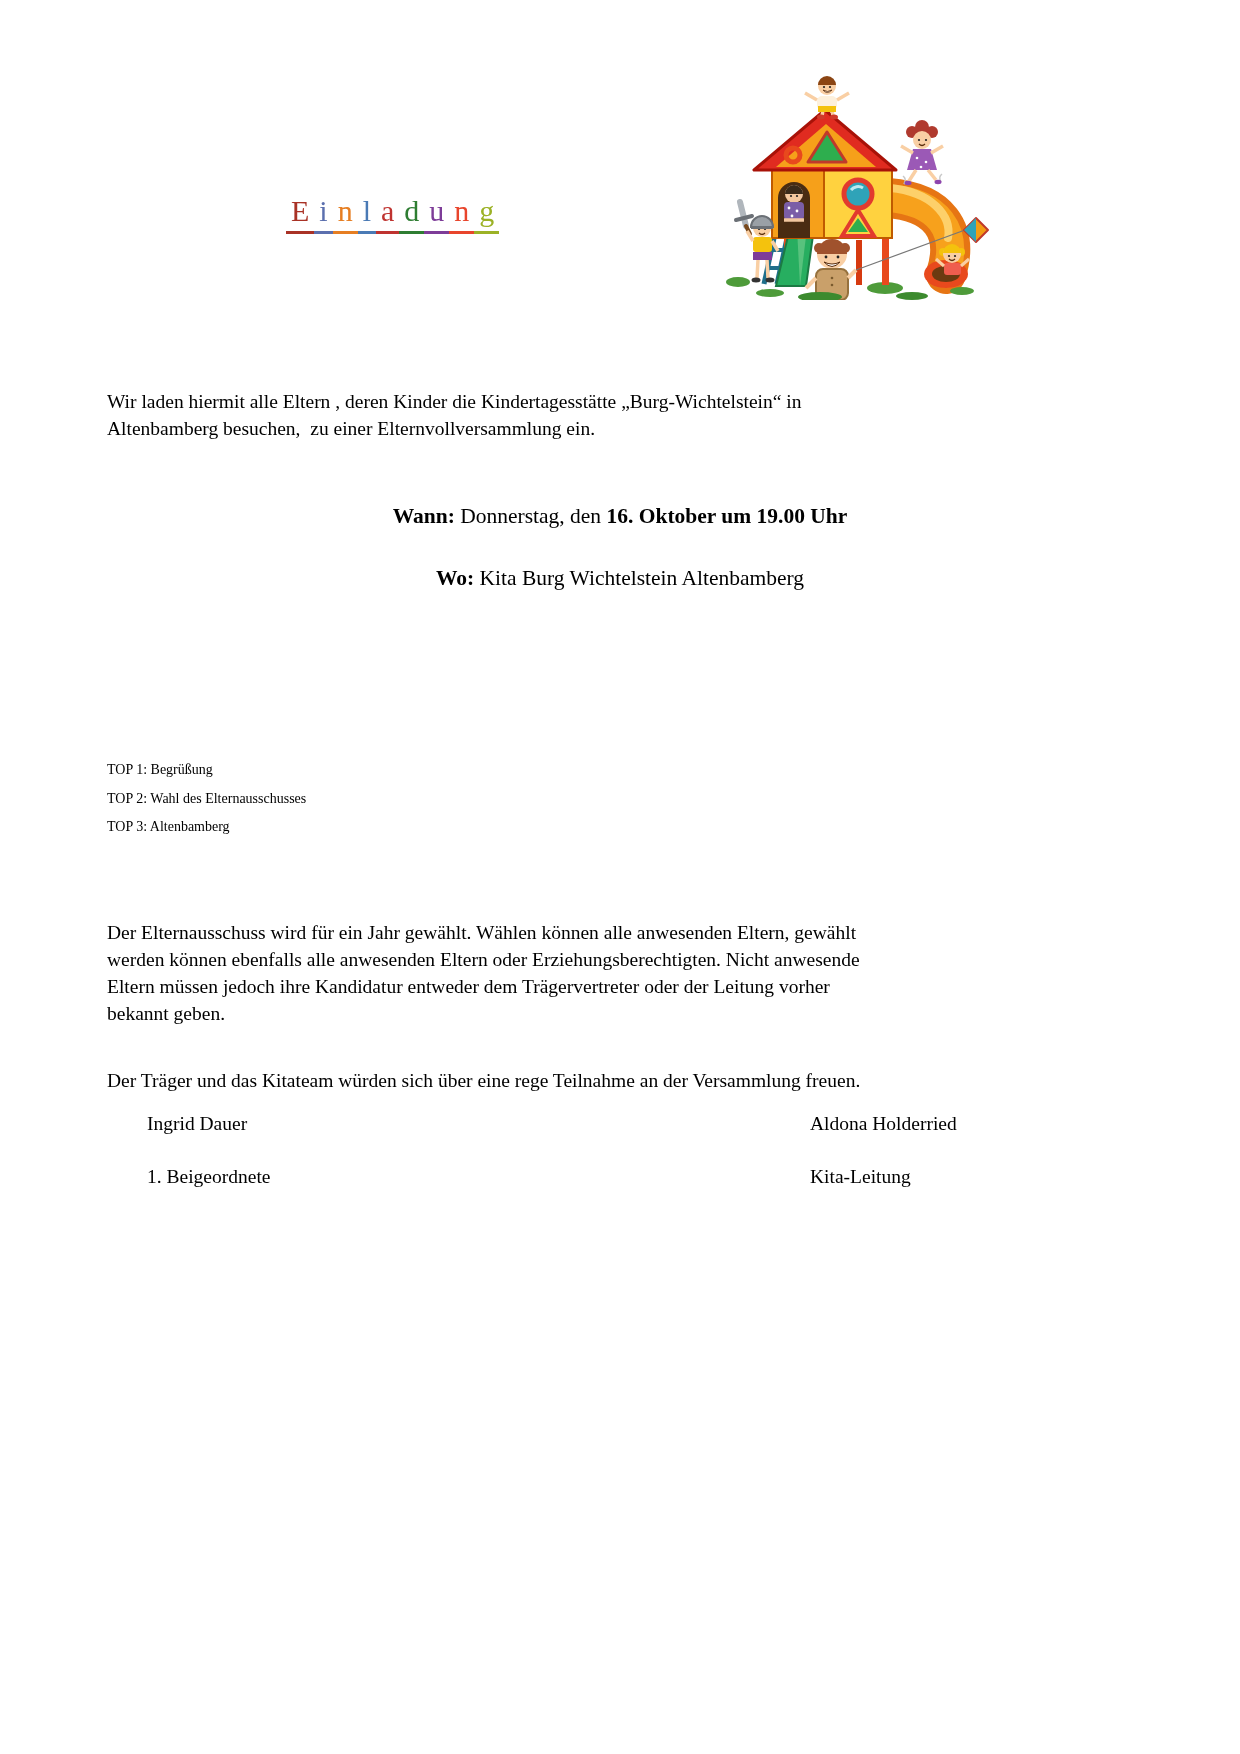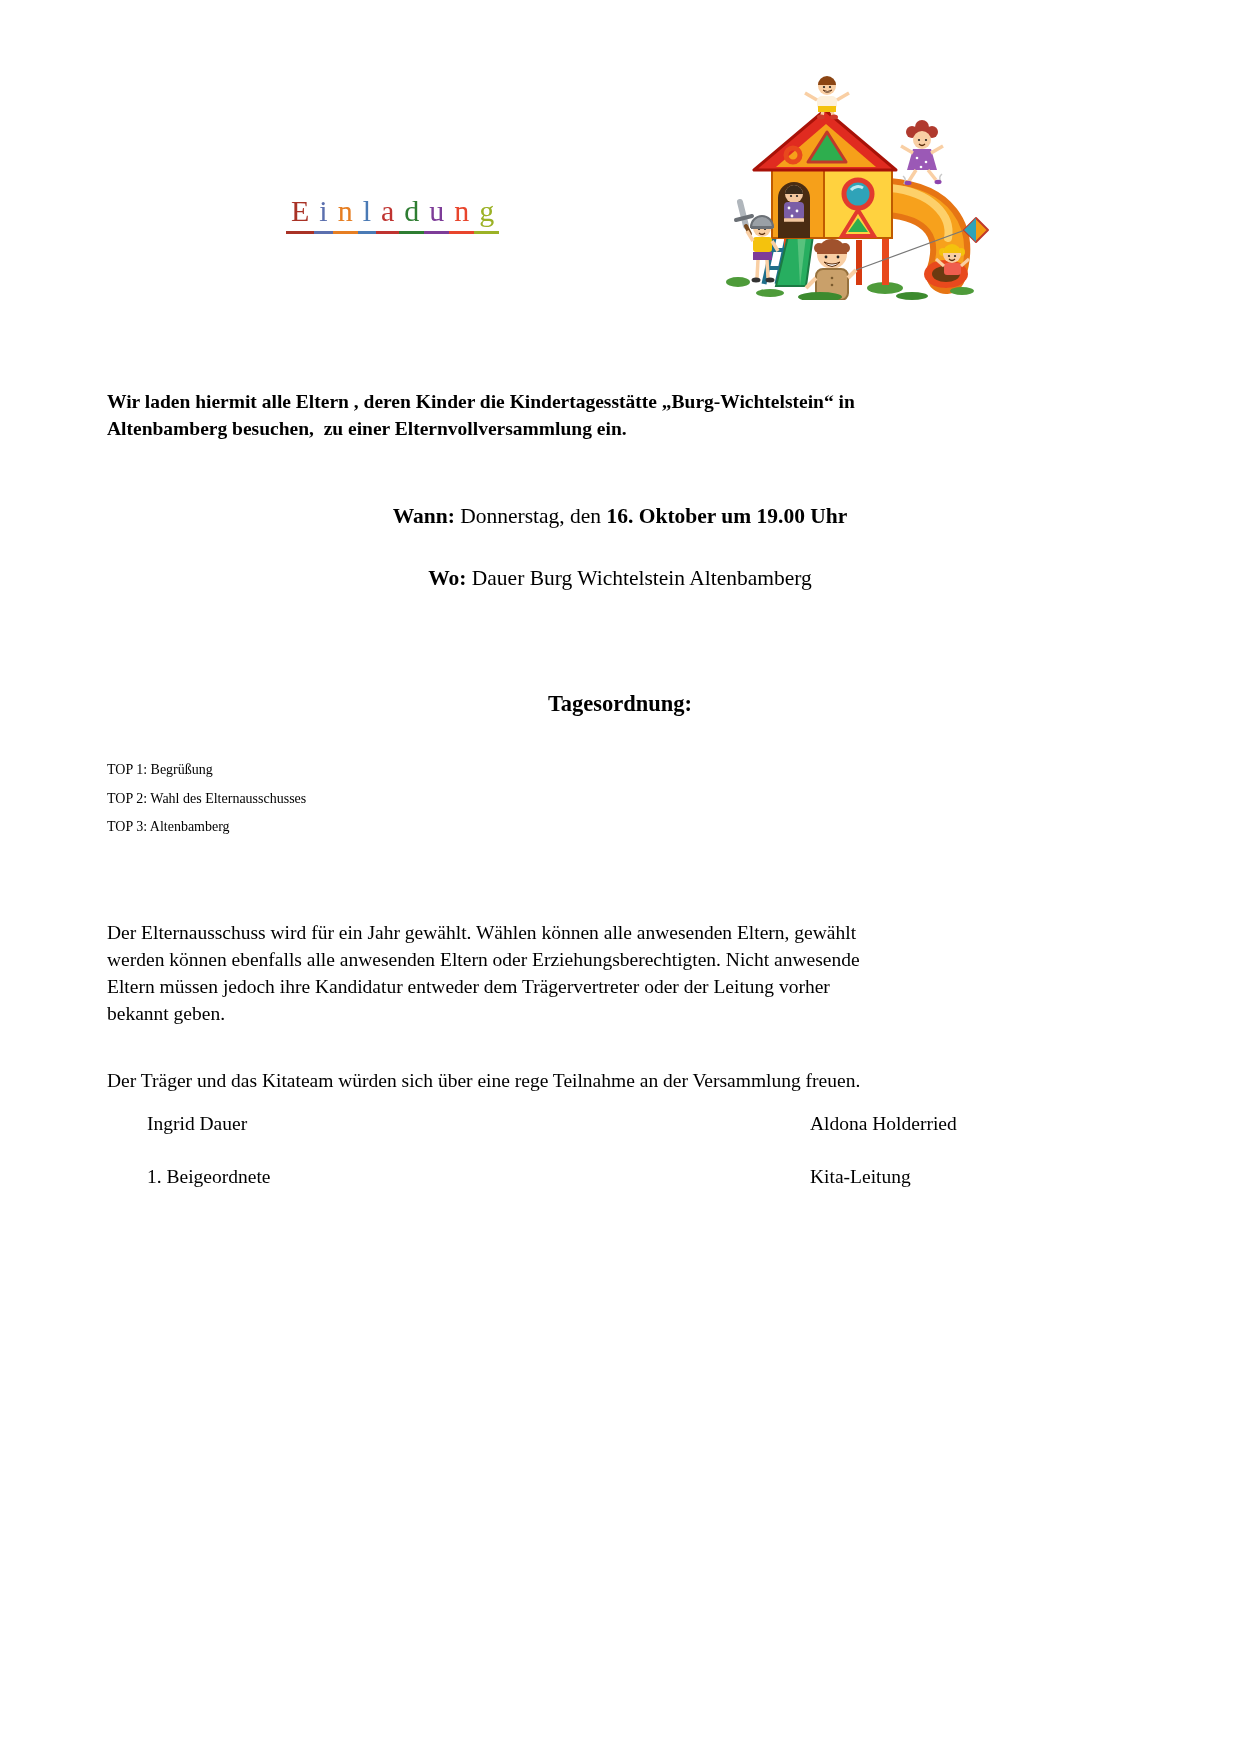--- a/index.html
+++ b/index.html
@@ -8,21 +8,21 @@
     background:#ffffff; overflow:hidden;
     font-family:"Liberation Serif", serif; color:#000;
   }
   
   .title { position:absolute; left:286px; top:194px; font-size:30px; line-height:34px; }
   .title .letter { display:inline-block; padding:0 5px 3px 5px; border-bottom:3px solid; }
   
   .clipart { position:absolute; left:660px; top:70px; width:330px; height:230px; }
   
   .textblock { position:absolute; font-size:19.5px; line-height:27px; white-space:pre-wrap; }
-  .intro   { left:107px; top:368px; width:900px;font-weight:bold; }
+  .intro   { left:107px; top:368px; width:900px; }
   .para1   { left:107px; top:899px; width:900px; }
   .para2   { left:107px; top:1047px; width:900px; }
   .when    { position:absolute; left:0; top:504px;  width:1240px; text-align:center; font-size:21.5px; }
   .where   { position:absolute; left:0; top:566px;  width:1240px; text-align:center; font-size:21.5px; }
   .agenda-heading { position:absolute; left:0; top:691px; width:1240px; text-align:center;
                     font-size:22.5px; font-weight:bold; }
   .agenda-items { position:absolute; left:107px; top:756px; font-size:14px; line-height:28.5px; }
   .sig { position:absolute; font-size:19.5px;margin-left:40px; }
   .sig-name-left  { left:107px; top:1113px; }
   .sig-name-right { left:770px; top:1113px; }
@@ -170,23 +170,22 @@
     <ellipse cx="110" cy="223" rx="14" ry="4" fill="#4e9b3a"></ellipse>
     <ellipse cx="252" cy="226" rx="16" ry="4" fill="#3c8a2e"></ellipse>
     <ellipse cx="302" cy="221" rx="12" ry="4" fill="#4e9b3a"></ellipse>
   </svg>
 
   <p class="textblock intro">Wir laden hiermit alle Eltern , deren Kinder die Kindertagesstätte „Burg-Wichtelstein“ in
 Altenbamberg besuchen,  zu einer Elternvollversammlung ein.</p>
 
   <div class="when"><b>Wann:</b> <span>Donnerstag, den</span> <b>16. Oktober um 19.00 Uhr</b></div>
 
-  <div class="where"><b>Wo:</b> <span>Dauer Burg Wichtelstein Altenbamberg</span></div>
-
-  <div class="agenda-heading">Tagesordnung:</div>
+  <div class="where"><b>Wo:</b> <span>Kita Burg Wichtelstein Altenbamberg</span></div>
+
   <div class="agenda-items">
     <div>TOP 1: Begrüßung</div>
     <div>TOP 2: Wahl des Elternausschusses</div>
     <div>TOP 3: Altenbamberg</div>
   </div>
 
   <p class="textblock para1">Der Elternausschuss wird für ein Jahr gewählt. Wählen können alle anwesenden Eltern, gewählt
 werden können ebenfalls alle anwesenden Eltern oder Erziehungsberechtigten. Nicht anwesende
 Eltern müssen jedoch ihre Kandidatur entweder dem Trägervertreter oder der Leitung vorher
 bekannt geben.</p>

